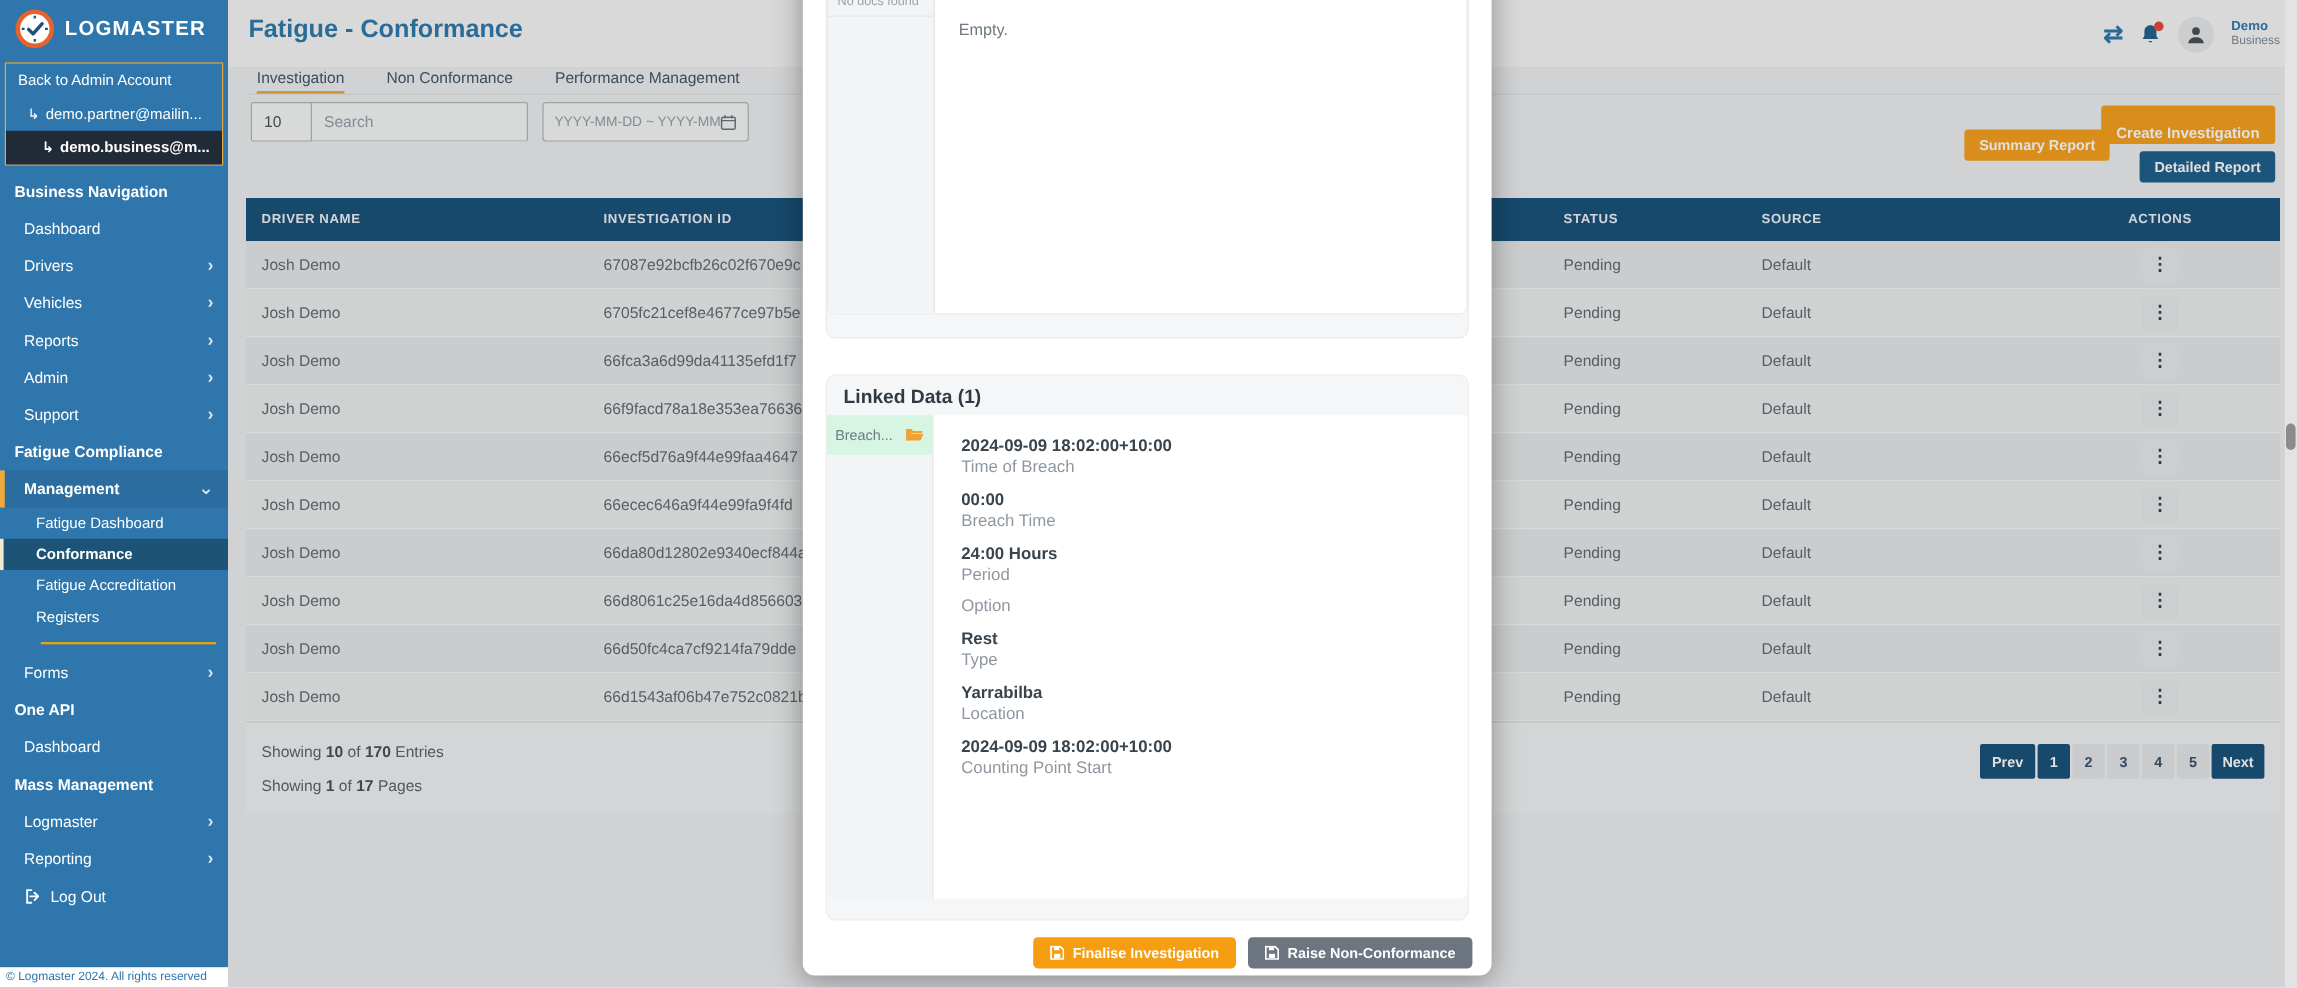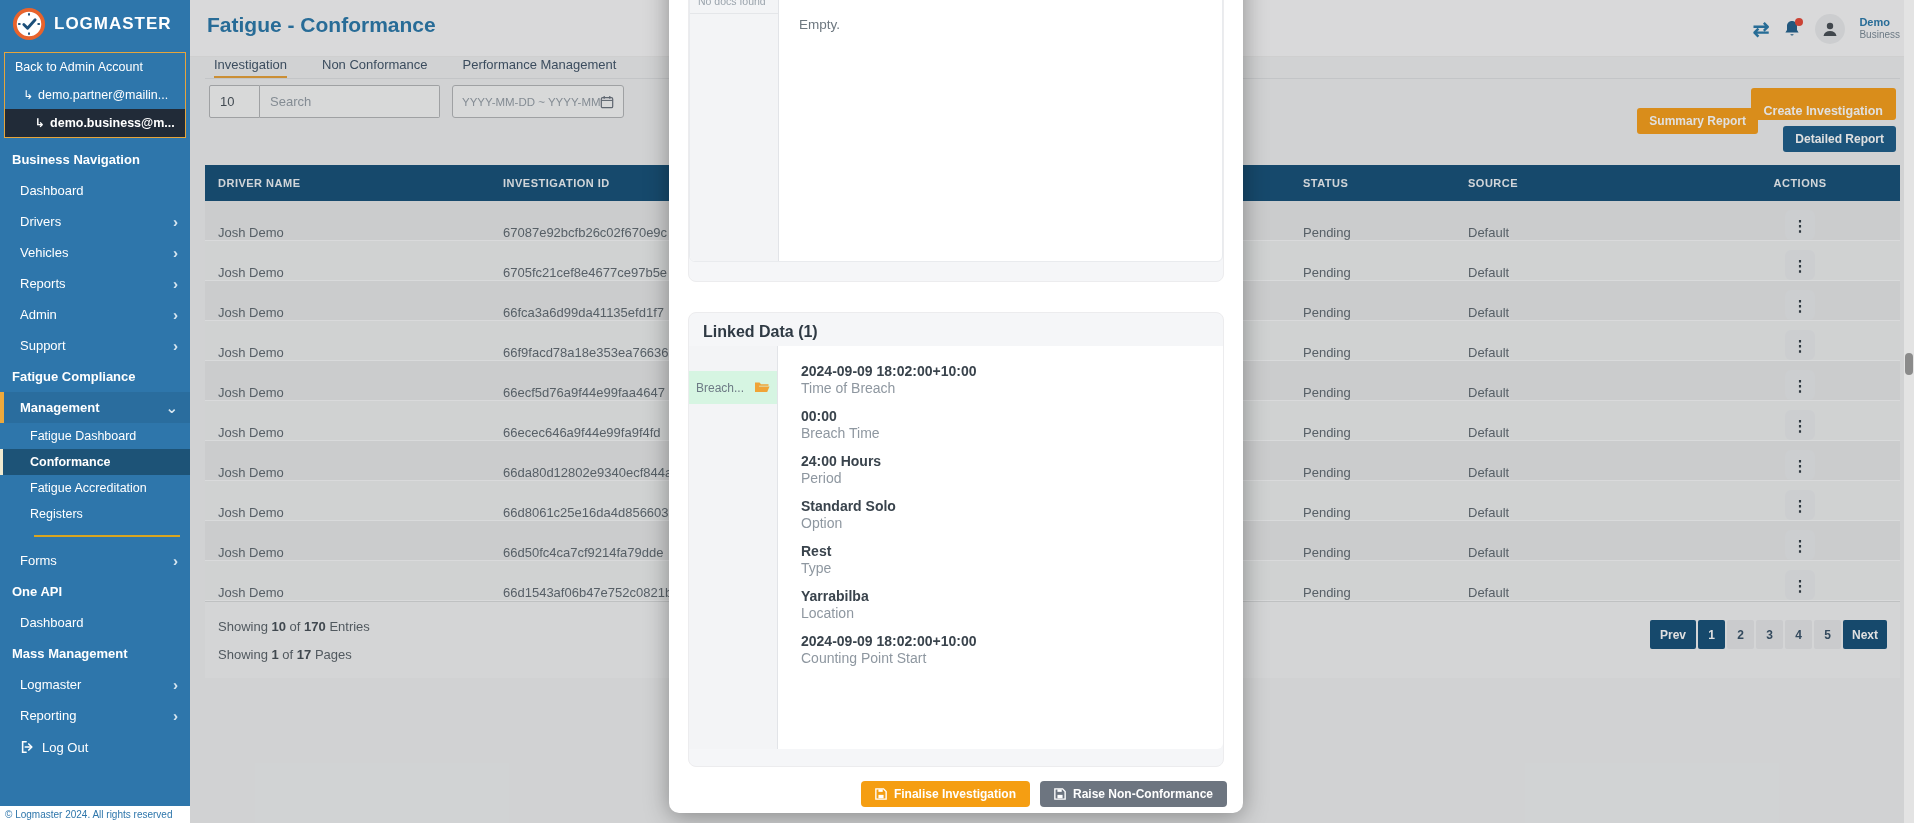--- a/index.html
+++ b/index.html
@@ -59,21 +59,21 @@
 
   
   .table { position:absolute; left:15px; top:165px; width:1695px; }
   .thead { display:flex; background:#1a547c; height:36px; align-items:center; }
   .th { color:#eef3f7; font-size:11px; font-weight:bold; letter-spacing:0.5px; padding-left:13px; }
   .c-driver { width:285px; flex:none; }
   .c-id { width:800px; flex:none; }
   .c-status { width:165px; flex:none; }
   .c-source { width:245px; flex:none; }
   .c-actions { width:200px; flex:none; text-align:center; padding-left:0 !important; display:flex; justify-content:center; align-items:center; }
-  .trow { display:flex; height:40px; align-items:flex-end; border-bottom:1px solid #f8f9fa; }
+  .trow { display:flex; height:40px; align-items:center; border-bottom:1px solid #f8f9fa; }
   .table-body > div:nth-of-type(odd) { background:#e7e9ea; }
   .table-body > div:nth-of-type(even) { background:#edeff0; }
   .td { font-size:13px; color:#636d75; padding-left:13px; white-space:nowrap; overflow:hidden; }
   .kebab { width:30px; height:30px; border:none; border-radius:6px; background:#e9ebed; cursor:pointer; display:flex; align-items:center; justify-content:center; }
   .dots { font-size:15px; font-weight:bold; color:#343f48; line-height:1; }
 
   .table-footer { position:absolute; left:15px; top:601px; width:1695px; height:77px; background:#f2f3f4; border-top:1px solid #dadcdd; }
   .showing { position:absolute; left:13px; font-size:13px; color:#5d666d; }
   .showing b { color:#49525a; }
   .showing-entries { top:17px; }
@@ -98,21 +98,21 @@
   .rail { width:89px; flex:none; background:#f3f4f6; border-right:1px solid #e2e4e8; }
   .rail-note { padding:48px 8px 6px 8px; font-size:10.5px; color:#9aa3ac; border-bottom:1px solid #e4e6e9; }
   .empty-content { flex:1; padding:64px 0 0 20px; }
   .empty-title { font-size:14.5px; font-weight:bold; color:#3a444d; }
   .empty-body { font-size:13.5px; color:#6e7880; margin-top:6px; }
 
   .panel-linked { top:357px; height:455px; }
   .linked-title { padding:10px 14px 0 14px; height:33px; font-size:16px; font-weight:bold; color:#2f3a44; }
   .linked-row { display:flex; height:403px; }
   .rail-linked { width:89px; flex:none; background:#f3f4f6; border-right:1px solid #e2e4e8; }
-  .rail-item { height:33px; background:#d6f5e2; display:flex; align-items:center; padding:0 7px; gap:4px; cursor:pointer;margin-top:25px; }
+  .rail-item { height:33px; background:#d6f5e2; display:flex; align-items:center; padding:0 7px; gap:4px; cursor:pointer; }
   .rail-item-label { flex:1; font-size:12px; color:#6d7a85; white-space:nowrap; overflow:hidden; }
   .linked-content { flex:1; background:#fff; padding:17px 10px 0 23px; border-radius:0 0 6px 0; }
   .severity { font-size:17px; font-weight:bold; color:#2bb673; margin-bottom:16px; }
   .pair { margin-bottom:13px; }
   .pair-val { font-size:14px; font-weight:bold; color:#39434c; line-height:16px; margin-bottom:3px; }
   .pair-lab { font-size:14px; color:#8e97a0; line-height:13px; }
 
   .modal-actions { position:absolute; right:16px; top:826px; height:26px; display:flex; gap:10px; }
   .m-btn { height:26px; border:none; border-radius:4px; cursor:pointer; font-family:inherit; font-size:12px; font-weight:bold; color:#fff; display:flex; align-items:center; gap:7px; padding:0 14px; }
   .m-btn-finalise { background:#f59e12; }
@@ -472,21 +472,20 @@
                 <div class="pair-val">00:00</div>
                 <div class="pair-lab">Breach Time</div>
               </div>
 
               <div class="pair">
                 <div class="pair-val">24:00 Hours</div>
                 <div class="pair-lab">Period</div>
               </div>
 
               <div class="pair">
-                <div class="pair-val">Standard Solo</div>
                 <div class="pair-lab">Option</div>
               </div>
 
               <div class="pair">
                 <div class="pair-val">Rest</div>
                 <div class="pair-lab">Type</div>
               </div>
 
               <div class="pair">
                 <div class="pair-val">Yarrabilba</div>

